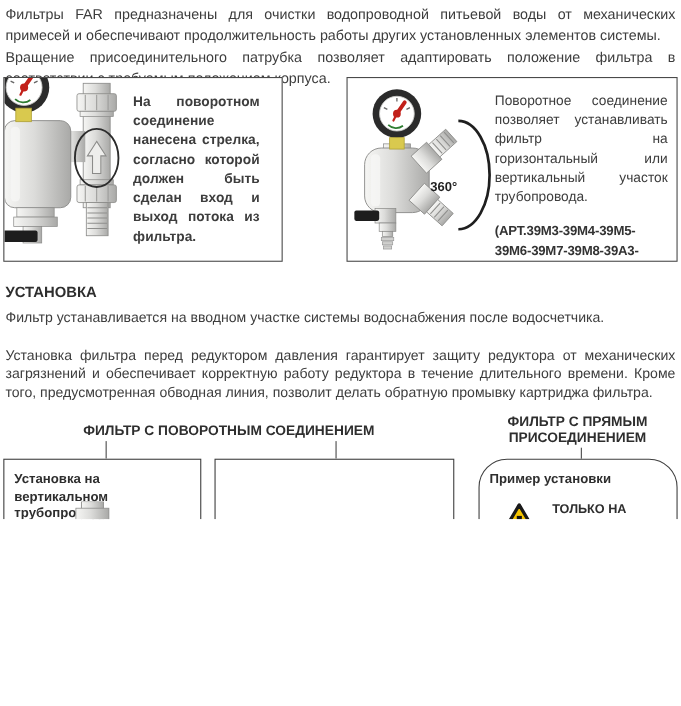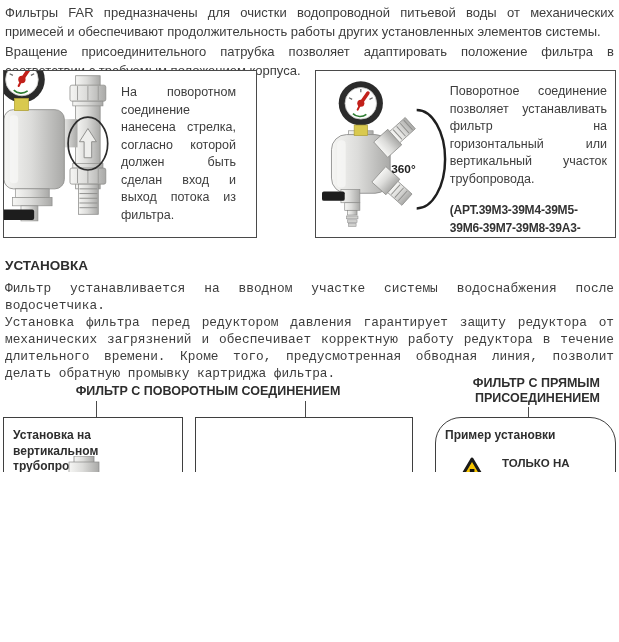--- a/index.html
+++ b/index.html
@@ -5,28 +5,28 @@
   html,body{margin:0;padding:0;background:#ffffff;}
   .page{
     position:relative;width:619px;height:472px;background:#fff;overflow:hidden;
     font-family:"Liberation Sans", sans-serif;color:#3d3d3d;
   }
   .para{position:absolute;left:5px;width:609px;margin:0;font-size:13px;line-height:19px;text-align:justify;}
   .callout-box{position:absolute;top:70px;height:168px;border:1.4px solid #4a4a4a;background:#fff;box-sizing:border-box;display:flex;overflow:hidden;}
   #callout1{left:3px;width:254px;}
   #callout2{left:315px;width:301px;}
   .callout-text{font-size:12.5px;line-height:17.5px;text-align:justify;color:#3d3d3d;}
-  #callout1 .callout-text{width:122px;margin:auto 20px auto 2px;}
+  #callout1 .callout-text{width:122px;margin:auto 20px auto 2px;font-weight:bold;}
   #callout2 .callout-text{width:166px;margin:12px 8px 0 0;}
   #callout2 .art{font-weight:bold;font-size:12px;letter-spacing:-0.2px;margin-top:14px;color:#333;}
   .inst-head{position:absolute;left:5px;top:258px;margin:0;font-size:13.5px;font-weight:bold;color:#2e2e2e;}
-  .inst-p{position:absolute;left:5px;width:609px;margin:0;font-size:12.8px;line-height:17px;text-align:justify;font-family:Liberation Mono, monospace;}
+  .inst-p{position:absolute;left:5px;width:609px;margin:0;font-size:12.8px;line-height:17px;text-align:justify;}
   .group-title{position:absolute;font-weight:bold;font-size:12.5px;line-height:15px;text-align:center;color:#2e2e2e;}
   #gtitle1{left:3px;width:410px;top:384px;}
-  #gtitle2{left:450px;width:150px;top:376px;text-align:right;}
+  #gtitle2{left:450px;width:150px;top:376px;}
   .connector{position:absolute;width:1.4px;background:#4a4a4a;}
   #conn1{left:96px;top:401px;height:16px;}
   #conn2{left:305px;top:401px;height:16px;}
   #conn3{left:528px;top:407px;height:10px;}
   .diagram-box{position:absolute;top:417px;height:221px;border:1.5px solid #3f3f3f;background:#fff;box-sizing:border-box;overflow:hidden;}
   #dbox1{left:3px;width:180px;}
   #dbox2{left:195px;width:218px;}
   #dbox3{left:435px;width:181px;border-radius:26px;}
   .box-title{position:absolute;left:9px;top:10px;right:8px;font-weight:bold;font-size:12px;line-height:15.5px;color:#2e2e2e;}
   .dsvg{position:absolute;}

